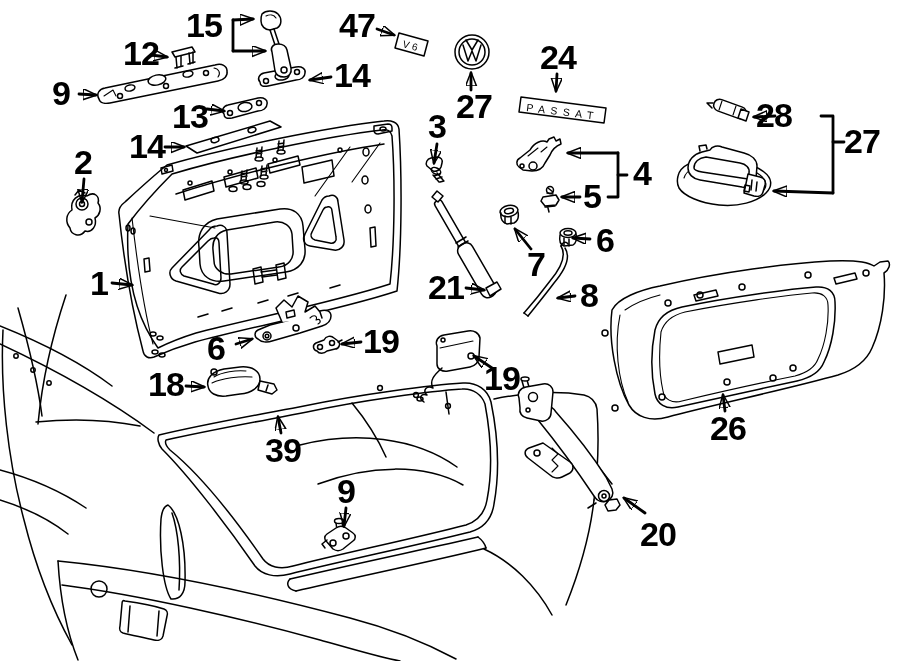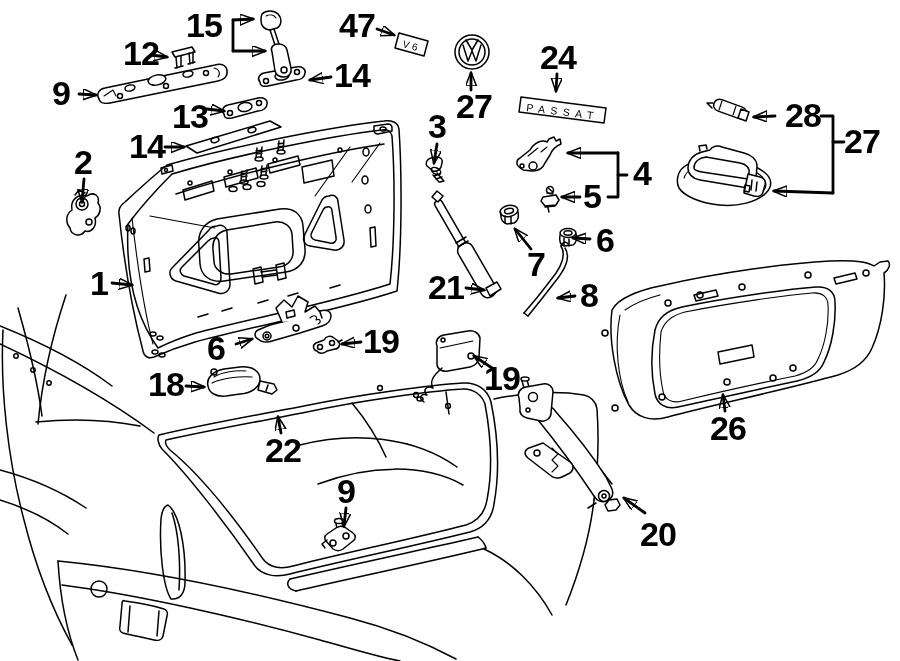--- a/index.html
+++ b/index.html
@@ -409,20 +409,20 @@
   <div class="callout" style="left:141px;top:53px">12</div>
   <div class="callout" style="left:190px;top:116px">13</div>
   <div class="callout" style="left:147px;top:146px">14</div>
   <div class="callout" style="left:204px;top:25px">15</div>
   <div class="callout" style="left:216px;top:348px">6</div>
   <div class="callout" style="left:381px;top:341px">19</div>
   <div class="callout" style="left:166px;top:384px">18</div>
   <div class="callout" style="left:502px;top:378px">19</div>
   <div class="callout" style="left:658px;top:534px">20</div>
   <div class="callout" style="left:446px;top:287px">21</div>
-  <div class="callout" style="left:283px;top:450px">22</div>
+  <div class="callout" style="left:283px;top:450px">39</div>
   <div class="callout" style="left:474px;top:106px">27</div>
   <div class="callout" style="left:558px;top:57px">24</div>
   <div class="callout" style="left:357px;top:25px">47</div>
   <div class="callout" style="left:728px;top:428px">26</div>
   <div class="callout" style="left:862px;top:141px">27</div>
-  <div class="callout" style="left:803px;top:115px">28</div>
+  <div class="callout" style="left:774px;top:115px">28</div>
 </div>
 
 </body></html>

